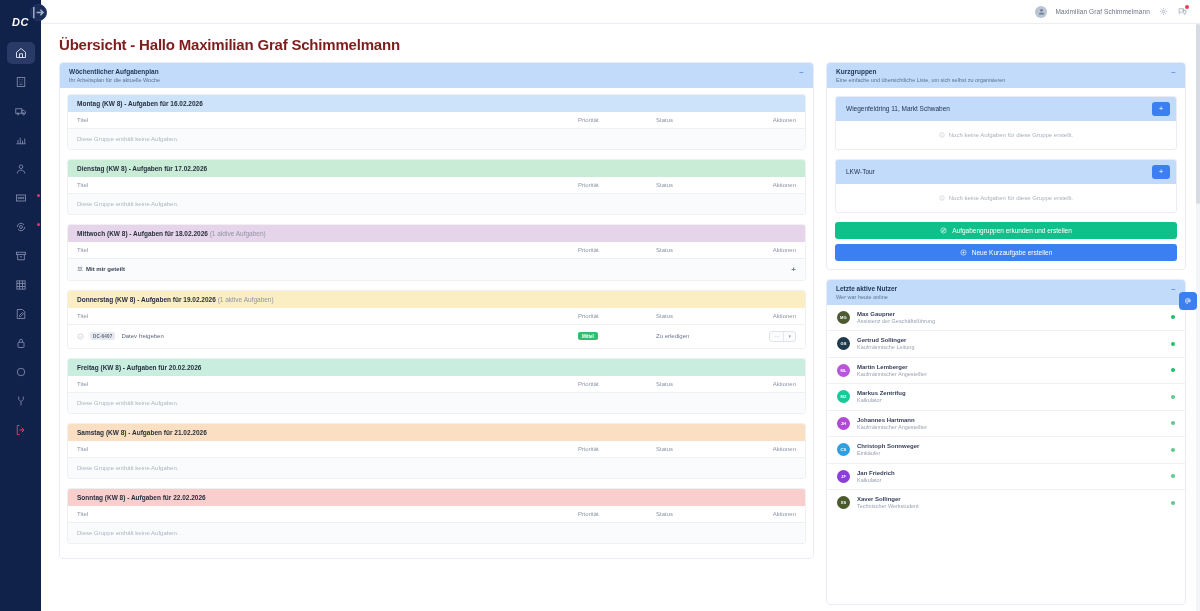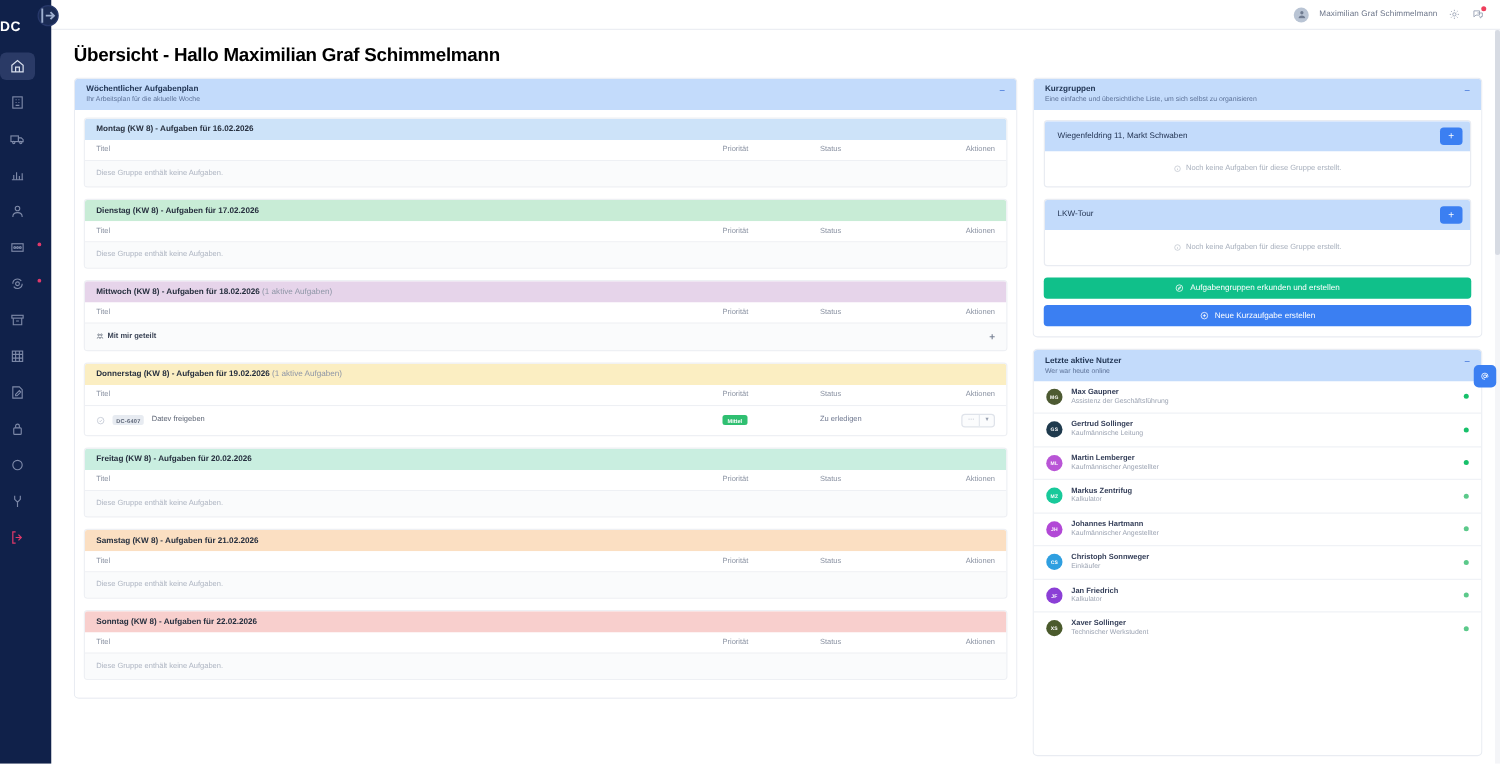--- a/index.html
+++ b/index.html
@@ -9,23 +9,24 @@
     background: #ffffff;
     overflow: hidden;
     color: #2b3445;
   }
   .app { display: flex; width: 1200px; height: 611px; }
 
   
   .sidebar {
     width: 41px; flex: 0 0 41px;
     background: #10214a;
-    display: flex; flex-direction: column; align-items: flex-start;
+    display: flex; flex-direction: column; align-items: center;
     padding-top: 16px;
     position: relative;
+    font-style: italic;
   }
   .brand {
     color: #ffffff; font-size: 11px; font-weight: 700;
     letter-spacing: 0.5px; margin-bottom: 14px;
     font-family: "Liberation Sans", sans-serif;
   }
   .nav-item {
     width: 28px; height: 22px; margin-bottom: 7px;
     display: flex; align-items: center; justify-content: center;
     border-radius: 5px; position: relative;
@@ -60,21 +61,21 @@
   .topbar .avatar-sm svg { width:7px; height:7px; }
   .topbar .user-name { font-size: 6.5px; color: #6b7488; letter-spacing:.1px;}
   .topbar .ticon { width: 11px; height: 11px; color: #9aa3b4; position: relative; display:flex; align-items:center; justify-content:center;}
   .topbar .ticon svg { width: 9px; height: 9px; }
   .topbar .badge-dot {
     position: absolute; top: -1px; right: -1px;
     width: 4px; height: 4px; border-radius: 50%; background: #ef3e5c;
   }
 
   .page-title {
-    font-size: 15px; font-weight: 700; color: #000000;
+    font-size: 15px; font-weight: 700; color: #7f1d1d;
     padding: 12px 0 9px 18px; letter-spacing: -0.2px;
   }
 
   .content {
     flex: 1; display: flex; gap: 12px;
     padding: 0 14px 0 18px; min-height: 0;
   }
 
   
   .card {

